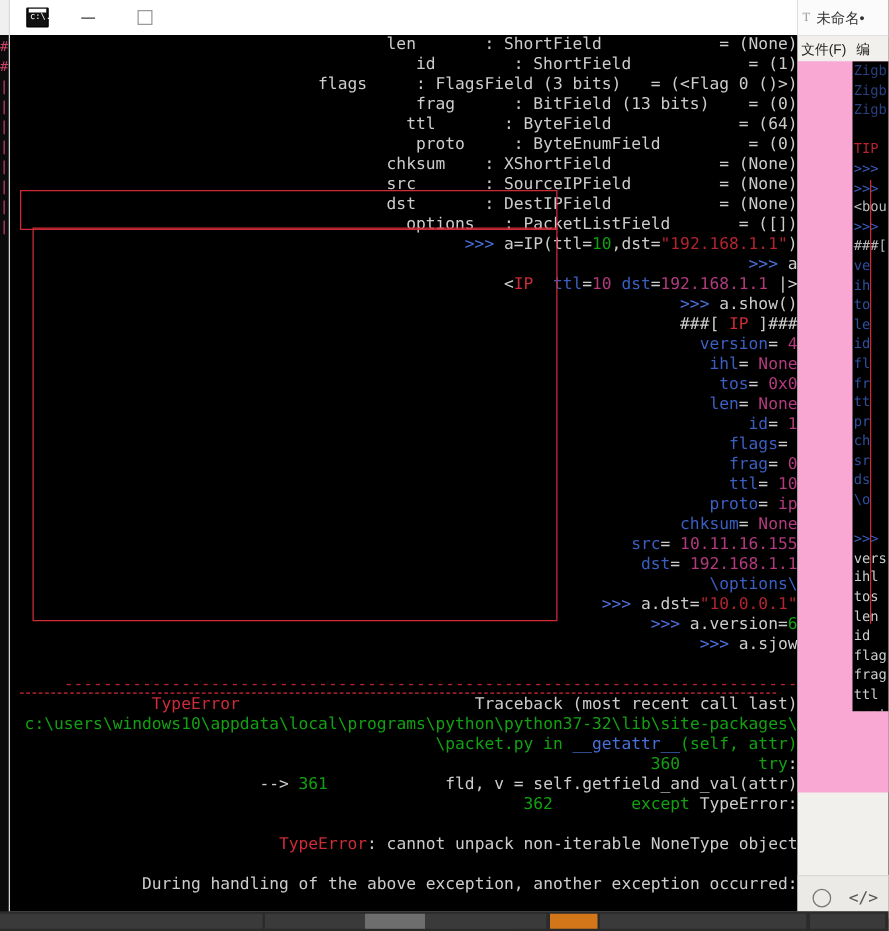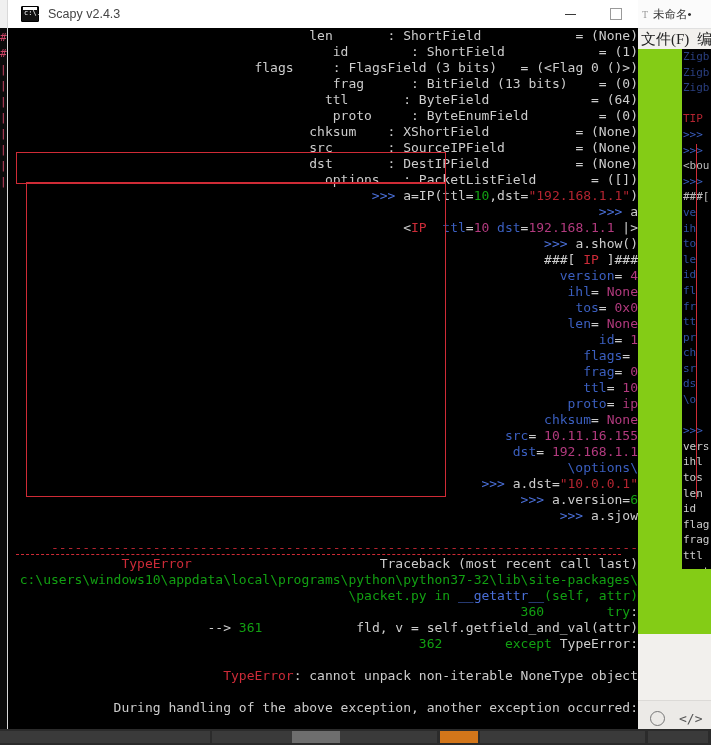--- a/index.html
+++ b/index.html
@@ -98,24 +98,24 @@
   }
   .rw-tabicon{
     font-family:"Liberation Serif",serif;font-size:10px;color:#999;margin-right:5px;
   }
   .rw-tabtitle{
     font-family:"Liberation Sans",sans-serif;font-size:11.5px;color:#333;
     white-space:nowrap;overflow:hidden;
   }
   .rw-menubar{
     height:20px;background:#f2f0ed;display:flex;align-items:center;
-    font-family:Liberation Serif, serif;font-size:15px;color:#222;
+    font-family:Liberation Sans, sans-serif;font-size:11px;color:#222;
     padding-left:3px;gap:8px;white-space:nowrap;overflow:hidden;
   }
-  .rw-body{position:relative;height:585px;background:#84cc16;overflow:hidden;padding-left:44px;}
+  .rw-body{position:relative;height:585px;background:#f9a8d4;overflow:hidden;padding-left:44px;}
   .rw-shot{
     position:absolute;right:0;top:0;width:28px;height:520px;background:#000;
     font-family:"DejaVu Sans Mono",monospace;font-size:11px;line-height:15.6px;
     color:#bbb;white-space:pre;overflow:hidden;padding-left:1px;
   }
   .rw-shot .sl{height:15.6px;}
   .rw-redline{
     position:absolute;right:14px;top:95px;width:1px;height:355px;background:#cf2b36;
   }
   .rw-caption{
@@ -163,21 +163,20 @@
 |
 |
 |
 </div>
   </div>
 
   <div class="cmdwin">
 
     <div class="titlebar">
       <div class="tb-icon"></div>
-      <div class="tb-title">Scapy v2.4.3</div>
       <div class="tb-btns">
         <div class="tb-btn">
             <span class="glyph-min"></span>
           </div>
         <div class="tb-btn">
             <span class="glyph-max"></span>
           </div>
       </div>
     </div>
 

